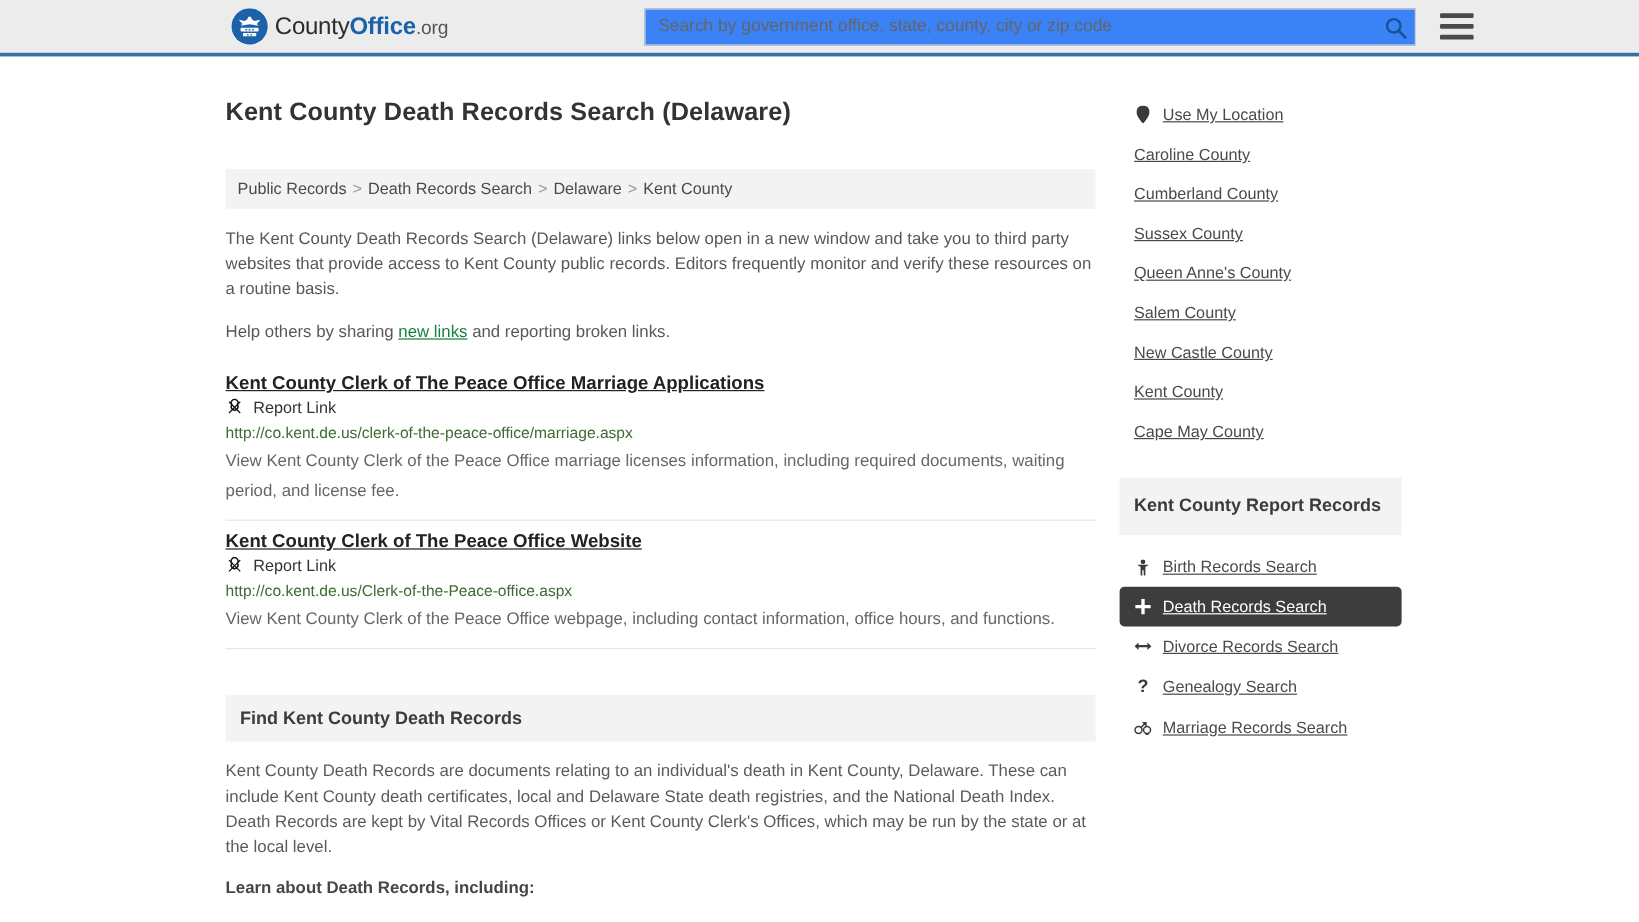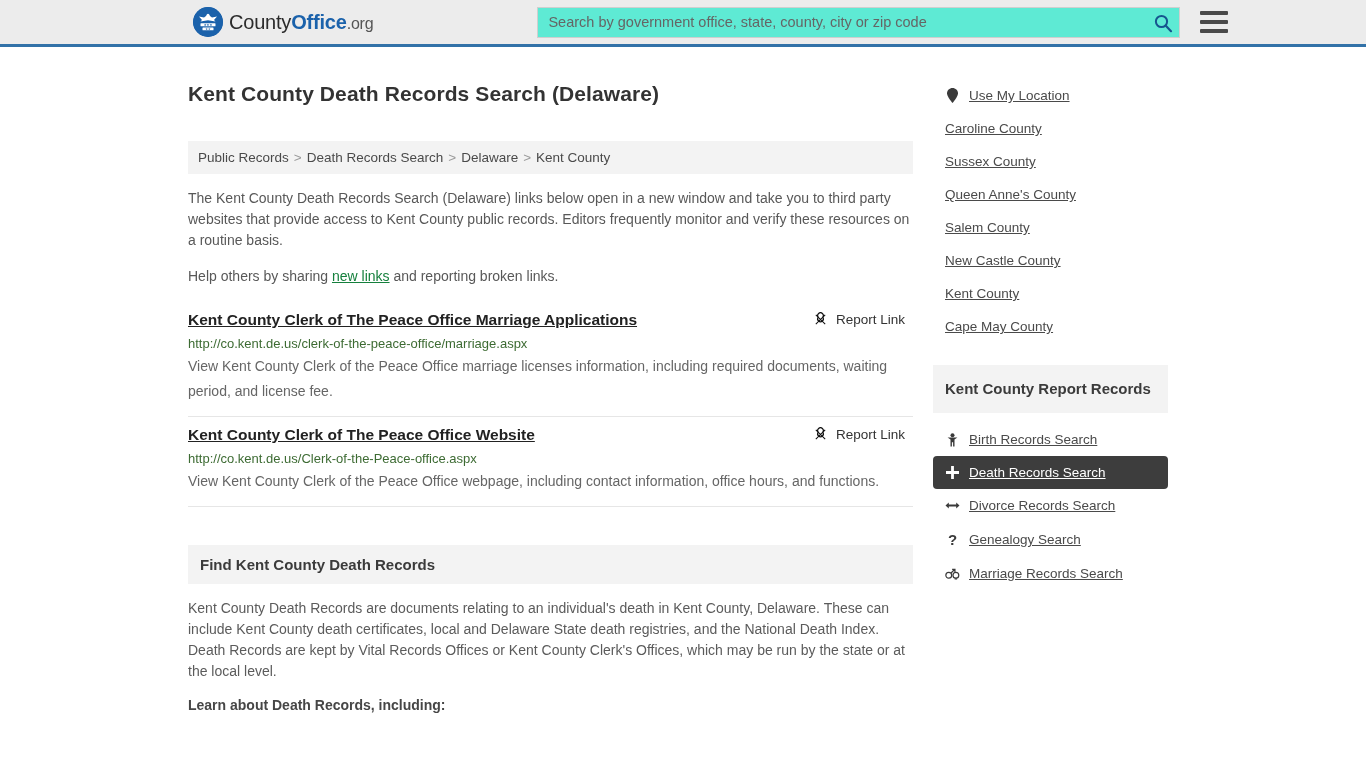--- a/index.html
+++ b/index.html
@@ -53,21 +53,21 @@
   .search-wrap {
     margin-left: 164px;
     position: relative;
     width: 643px;
     height: 31px;
   }
   .search-input {
     width: 100%;
     height: 31px;
     border: 1px solid #cfcfcf;
-    background: #5eead4;
+    background: #3b82f6;
     font-size: 14.5px;
     color: #3b3b3b;
     padding: 0 40px 0 10px;
     font-family: "Liberation Sans", sans-serif;
     outline: none;
   }
   .search-input::placeholder { color: #656565; opacity: 1; }
   .search-btn {
     position: absolute;
     right: 4px; top: 3px;
@@ -135,20 +135,21 @@
   
   .result {
     padding: 8px 0 12px 0;
     border-bottom: 1px solid #e6e6e6;
   }
   .result:last-of-type { border-bottom: none; }
   .result-head {
     display: flex;
     align-items: flex-start;
     justify-content: space-between;
+    flex-direction: column;
   }
   .result-title {
     font-size: 15.5px;
     font-weight: 700;
     color: #222;
     text-decoration: underline;
     cursor: pointer;
     line-height: 20px;
   }
   .report-link {
@@ -345,20 +346,23 @@
               <svg width="11" height="15" viewBox="0 0 11 15">
                 <path d="M5.5 0 C2.5 0 0 2.4 0 5.3 C0 9 5.5 15 5.5 15 C5.5 15 11 9 11 5.3 C11 2.4 8.5 0 5.5 0 Z" fill="#3a3a3a"></path>
               </svg>
             </span>
             <a href="#">Use My Location</a>
           </li>
           <li>
               <a href="#">Caroline County</a>
             </li>
           <li>
+              <a href="#">Cumberland County</a>
+            </li>
+          <li>
               <a href="#">Sussex County</a>
             </li>
           <li>
               <a href="#">Queen Anne's County</a>
             </li>
           <li>
               <a href="#">Salem County</a>
             </li>
           <li>
               <a href="#">New Castle County</a>

